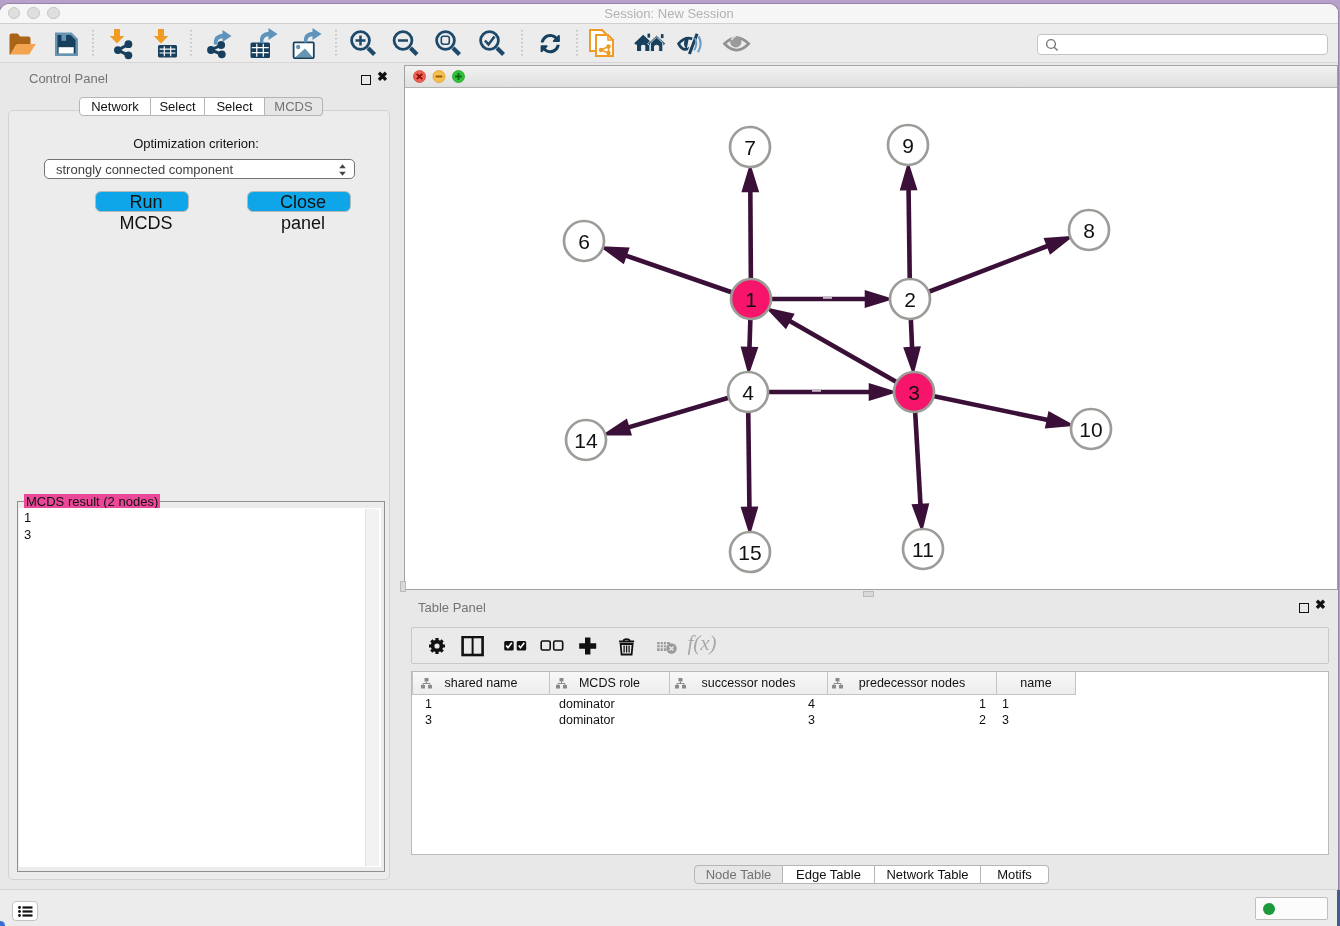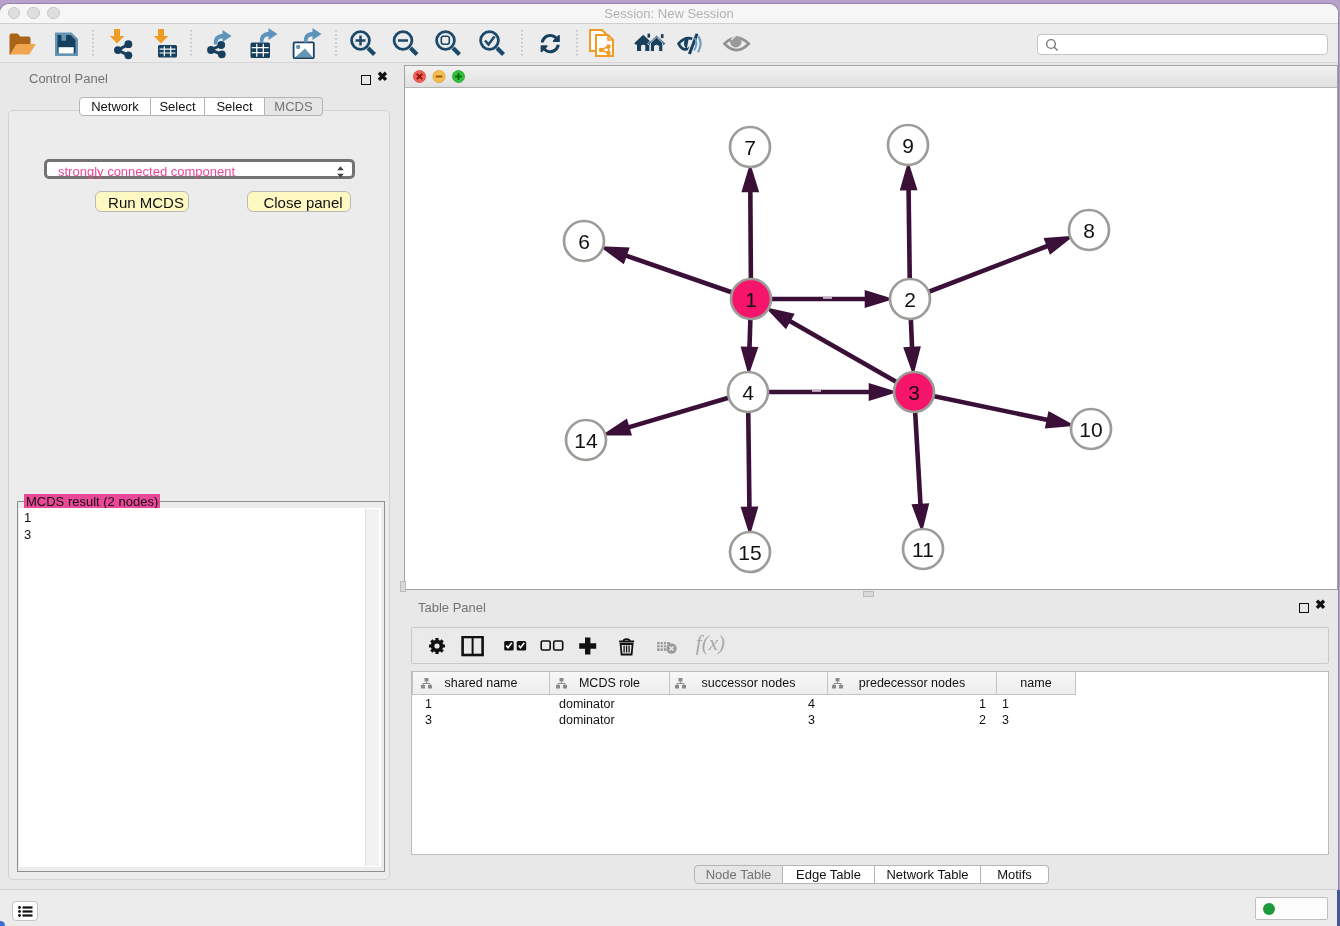--- a/index.html
+++ b/index.html
@@ -17,22 +17,22 @@
 #toolbar{left:0;top:20px;width:1338px;height:38px;background:#ececec;border-bottom:1px solid #d6d6d6;}
 #searchbox{left:1037px;top:10px;width:289px;height:19px;background:#fff;
   border:1px solid #c4c4c4;border-radius:4px;}
 
 .panelhead{font-size:13px;color:#737373;}
 .sqicon{position:absolute;width:8px;height:8px;border:1.5px solid #111;}
 .xicon{position:absolute;font-size:13px;font-weight:bold;color:#111;}
 .cptab{height:17px;background:#fff;border:1px solid #b5b5b5;text-align:center;
   line-height:17px;color:#111;}
 .seltab{background:#e6e6e6;color:#737373;}
-.cpbtn{height:21px;background:#fef9c3;border:1px solid #b9b9b9;border-radius:6px;
-  font-size:15px;color:#111;text-align:center;line-height:21px;box-sizing:border-box;padding-left:8px;}
+.cpbtn{height:21px;background:#0ea5e9;border:1px solid #b9b9b9;border-radius:6px;
+  font-size:18px;color:#111;text-align:center;line-height:21px;box-sizing:border-box;padding-left:8px;}
 .thdr{height:22px;line-height:22px;text-align:center;font-size:12.5px;color:#111;
   font-family:sans-serif;border-left:1px solid #c4c4c4;box-sizing:border-box;}
 .treeic{width:11px;height:11px;}
 .trow{left:0;width:1338px;height:17px;font-size:12.5px;font-family:sans-serif;color:#111;}
 .trow span{position:absolute;line-height:17px;}
 </style>
 </head>
 <body>
 <div class="abs" id="appwin">
   <div class="abs" id="titlebar">
@@ -177,22 +177,23 @@
   <div class="xicon" style="left:377px;top:65px;">✖</div>
 
   <div class="abs" style="left:8px;top:106px;width:380px;height:768px;background:#ececec;border:1px solid #d2d2d2;border-radius:5px;"></div>
 
   <div class="abs" style="left:79px;top:93px;height:19px;display:flex;font-size:13px;">
     <div class="cptab" style="width:70px;border-radius:4px 0 0 4px;">Network</div>
     <div class="cptab" style="width:53px;border-left:none;">Select</div>
     <div class="cptab" style="width:59px;border-left:none;">Select</div>
     <div class="cptab seltab" style="width:57px;border-left:none;border-radius:0 4px 4px 0;">MCDS</div>
   </div>
-
-  <div class="abs" style="left:44px;top:155px;width:311px;height:20px;background:#fff;border:3px solid #737373;border-radius:5px;font-size:13px;color:#ec4899;line-height:20px;padding-left:11px;box-sizing:border-box;">strongly connected component
+  <div class="abs" style="left:0px;top:132px;width:392px;text-align:center;font-size:13px;color:#111;">Optimization criterion:</div>
+
+  <div class="abs" style="left:44px;top:155px;width:311px;height:20px;background:#fff;border:1px solid #737373;border-radius:5px;font-size:13px;color:#404040;line-height:20px;padding-left:11px;box-sizing:border-box;">strongly connected component
     <svg style="position:absolute;right:7px;top:3px;" width="9" height="14" viewBox="0 0 9 14">
         <path d="M1.2 5.2 L4.5 1.2 L7.8 5.2 Z M1.2 8.8 L4.5 12.8 L7.8 8.8 Z" fill="#444"></path>
       </svg>
   </div>
   <div class="abs cpbtn" style="left:95px;top:187px;width:94px;">Run MCDS</div>
   <div class="abs cpbtn" style="left:203px;top:187px;width:104px;margin-left:44px;">Close panel</div>
 
   <div class="abs" style="left:17px;top:497px;width:366px;height:369px;border:1px solid #8f8f8f;"></div>
   <div class="abs" style="left:24px;top:490px;font-size:13px;color:#111;background:#ec4899;padding:0 2px;">MCDS result (2 nodes)</div>
   <div class="abs" style="left:19px;top:504px;width:362px;height:359px;background:#fff;font-size:13px;color:#111;font-family:sans-serif;">
@@ -315,21 +316,21 @@
 
       <g fill="#9a9a9a">
         <rect x="231" y="6" width="13" height="9" rx="1"></rect>
         <g stroke="#eaeaea" stroke-width="1">
             <path d="M231 8.8 H244 M231 11.8 H244 M234.2 6 V15 M237.4 6 V15 M240.6 6 V15"></path>
           </g>
         <circle cx="245.5" cy="12.5" r="5.2"></circle>
         <path d="M243.5 10.5 L247.5 14.5 M247.5 10.5 L243.5 14.5" stroke="#eaeaea" stroke-width="1.4"></path>
       </g>
     </svg>
-    <div class="abs" style="left:267px;top:3px;width:46px;text-align:right;font-family:'Liberation Serif',serif;font-style:italic;font-size:21px;color:#a8a8a8;">f(x)</div>
+    <div class="abs" style="left:267px;top:3px;width:46px;text-align:center;font-family:'Liberation Serif',serif;font-style:italic;font-size:21px;color:#a8a8a8;">f(x)</div>
   </div>
 
   <div class="abs" style="left:411px;top:667px;width:918px;height:184px;background:#fff;border:1px solid #bbb;box-sizing:border-box;"></div>
 
   <div class="abs" style="left:412px;top:668px;width:664px;height:22px;background:linear-gradient(#f8f8f8,#ededed);border-bottom:1px solid #c4c4c4;"></div>
   <div class="abs thdr" style="left:412px;top:668px;width:137px;">shared name</div>
   <div class="abs thdr" style="left:549px;top:668px;width:120px;">MCDS role</div>
   <div class="abs thdr" style="left:669px;top:668px;width:158px;">successor nodes</div>
   <div class="abs thdr" style="left:827px;top:668px;width:169px;">predecessor nodes</div>
   <div class="abs thdr" style="left:996px;top:668px;width:80px;border-right:1px solid #c4c4c4;">name</div>

